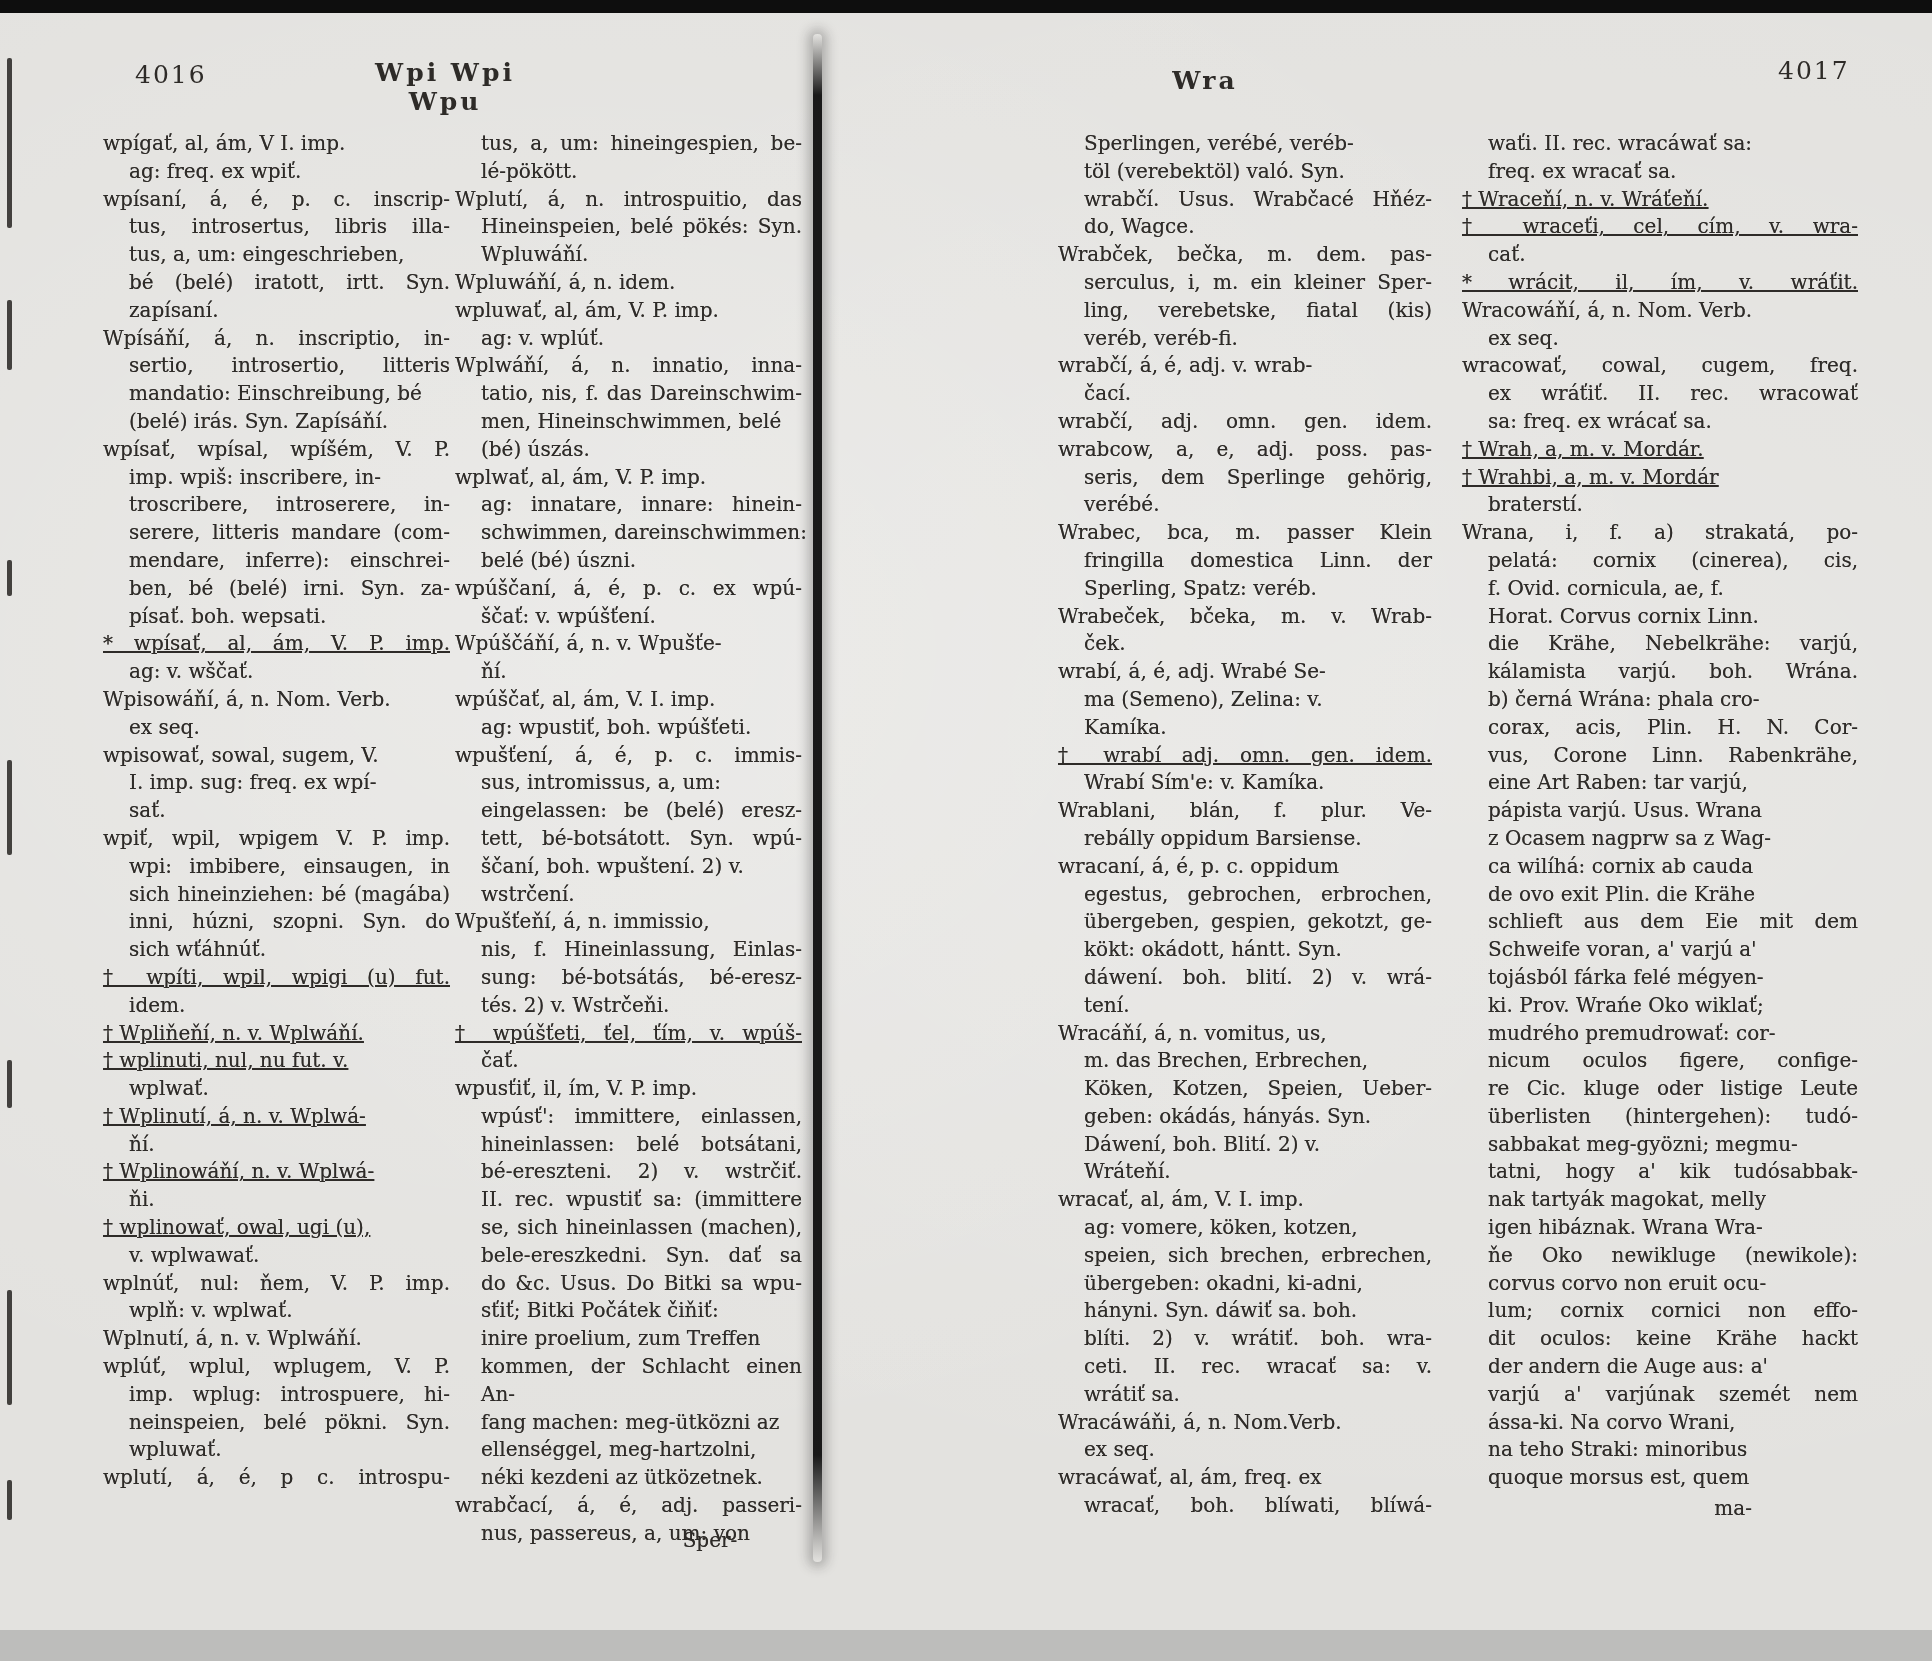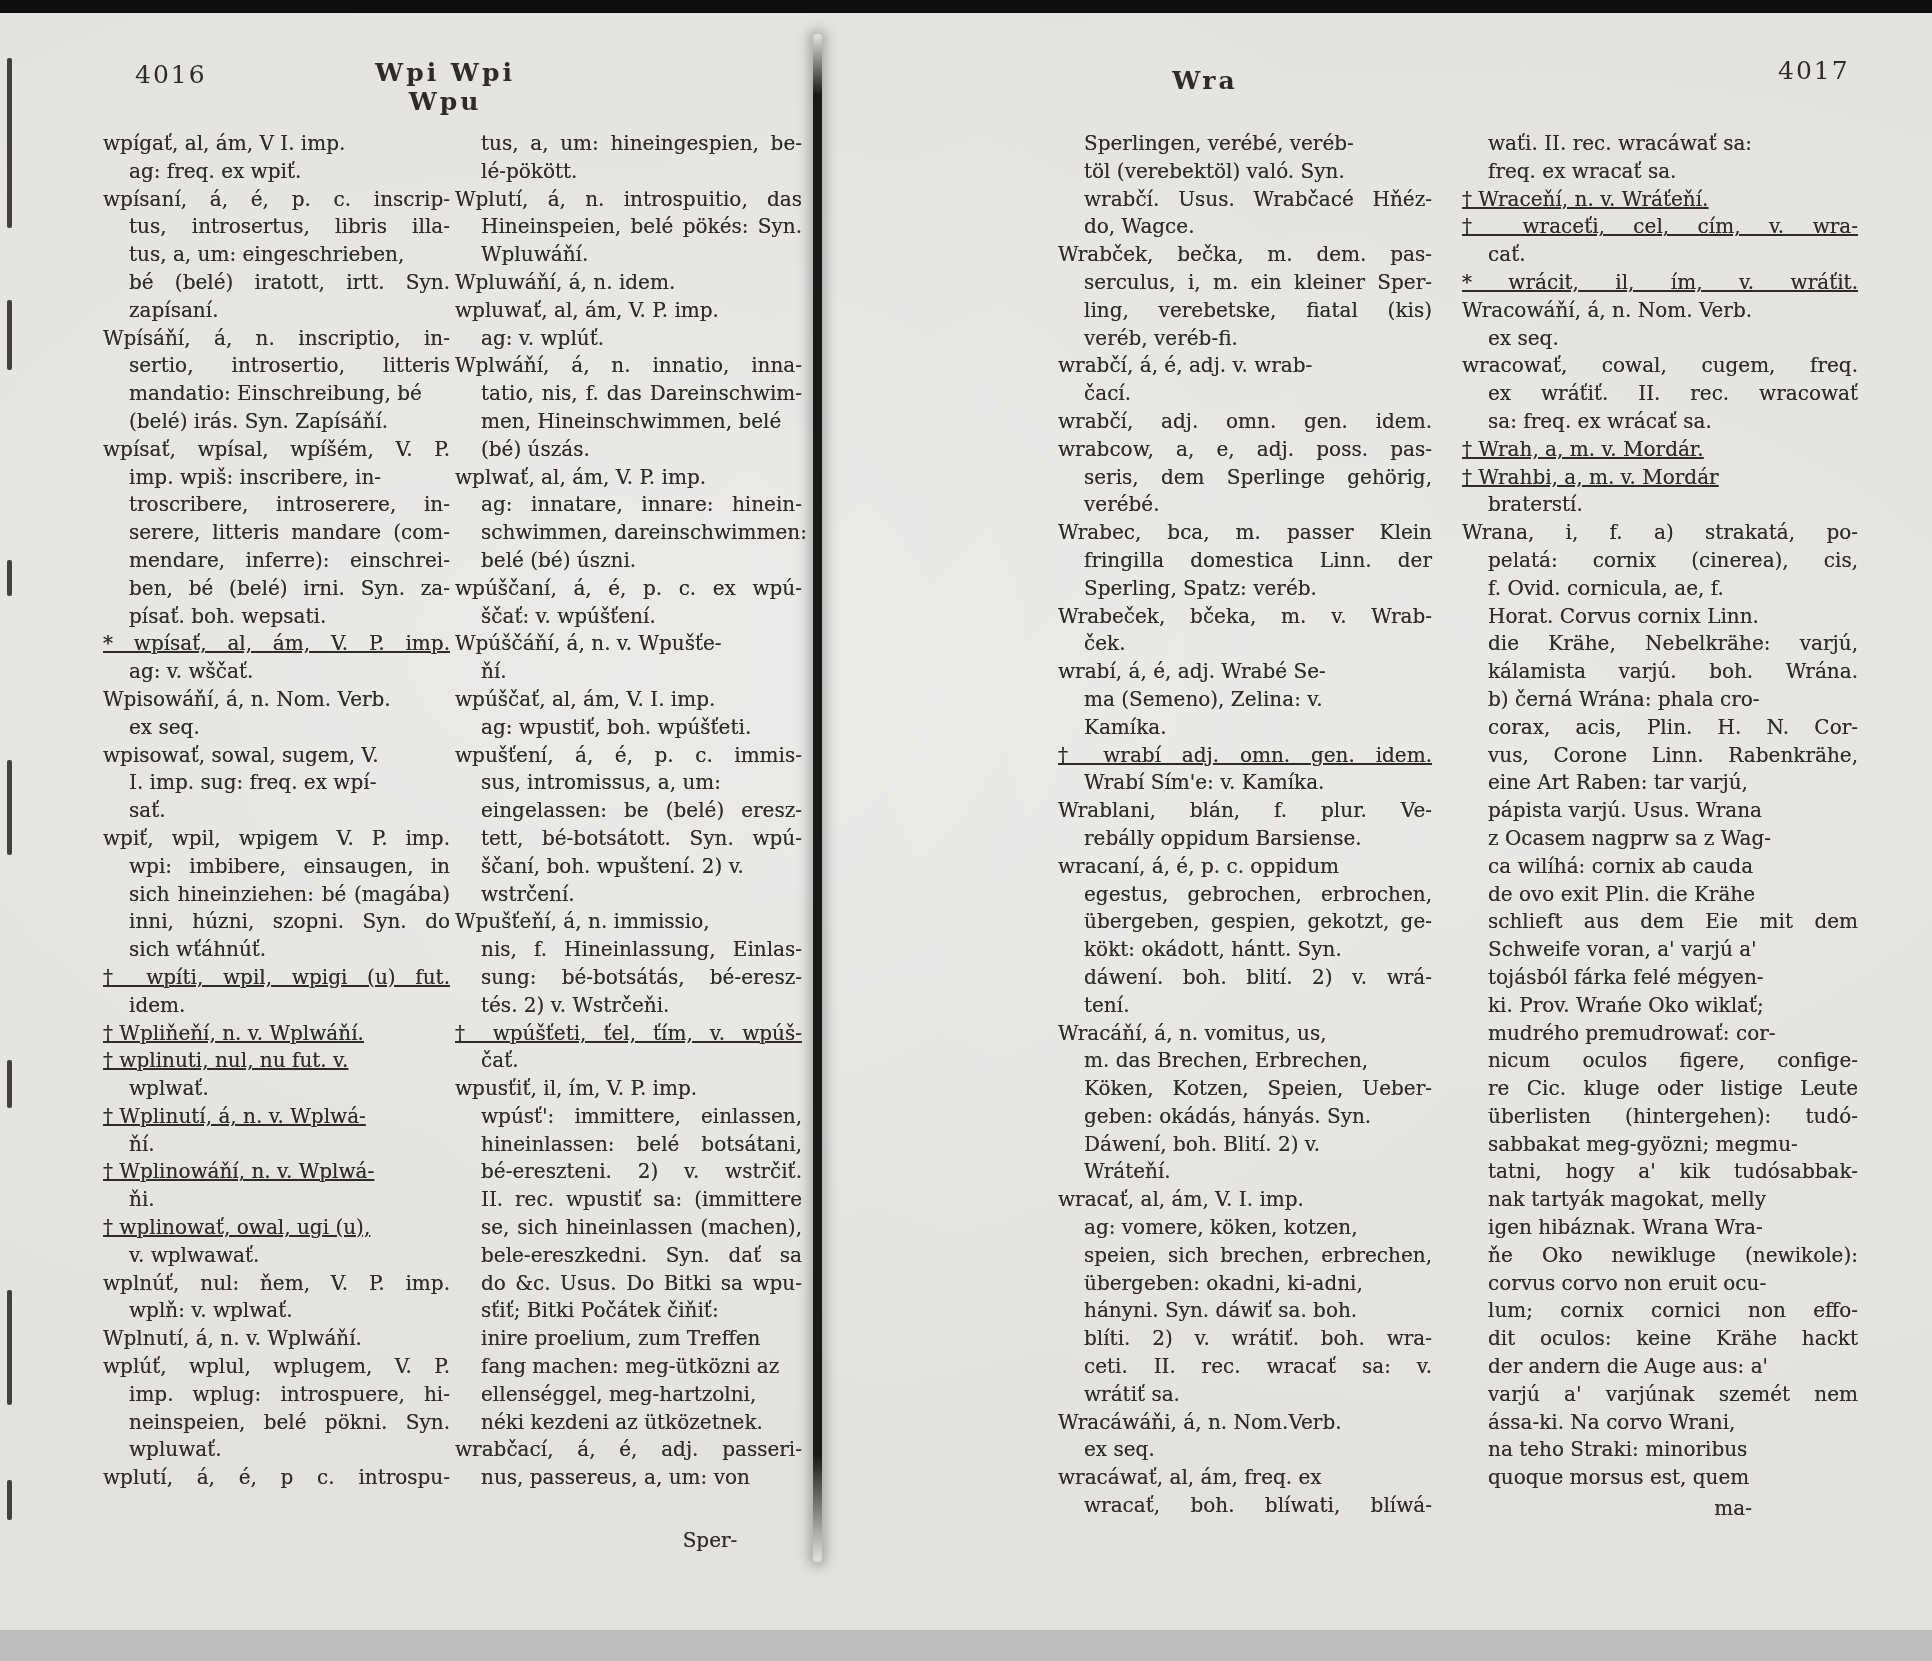--- a/index.html
+++ b/index.html
@@ -167,20 +167,21 @@
       <div class="line i0">wpusťiť, il, ím, V. P. imp.</div>
       <div class="line i1 j">wpúsť': immittere, einlassen,</div>
       <div class="line i1 j">hineinlassen: belé botsátani,</div>
       <div class="line i1 j">bé-ereszteni. 2) v. wstrčiť.</div>
       <div class="line i1 j">II. rec. wpustiť sa: (immittere</div>
       <div class="line i1 j">se, sich hineinlassen (machen),</div>
       <div class="line i1 j">bele-ereszkedni. Syn. dať sa</div>
       <div class="line i1 j">do &amp;c. Usus. Do Bitki sa wpu-</div>
       <div class="line i1">sťiť; Bitki Počátek čiňiť:</div>
       <div class="line i1">inire proelium, zum Treffen</div>
+      <div class="line i1 j">kommen, der Schlacht einen An-</div>
       <div class="line i1">fang machen: meg-ütközni az</div>
       <div class="line i1">ellenséggel, meg-hartzolni,</div>
       <div class="line i1">néki kezdeni az ütközetnek.</div>
       <div class="line i0 j">wrabčací, á, é, adj. passeri-</div>
       <div class="line i1">nus, passereus, a, um: von</div>
     </div>
   <div class="col" style="left:1058px;width:374px;">
       <div class="line i1">Sperlingen, verébé, veréb-</div>
       <div class="line i1">töl (verebektöl) való. Syn.</div>
       <div class="line i1 j">wrabčí. Usus. Wrabčacé Hňéz-</div>

